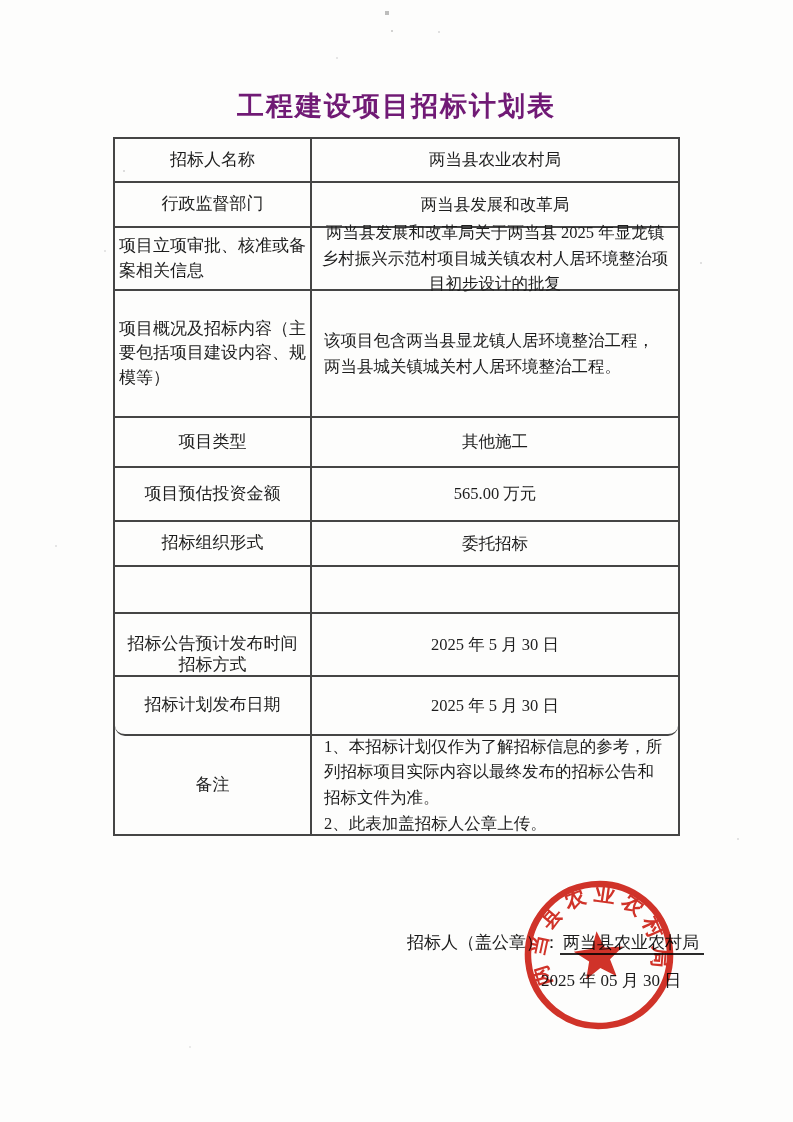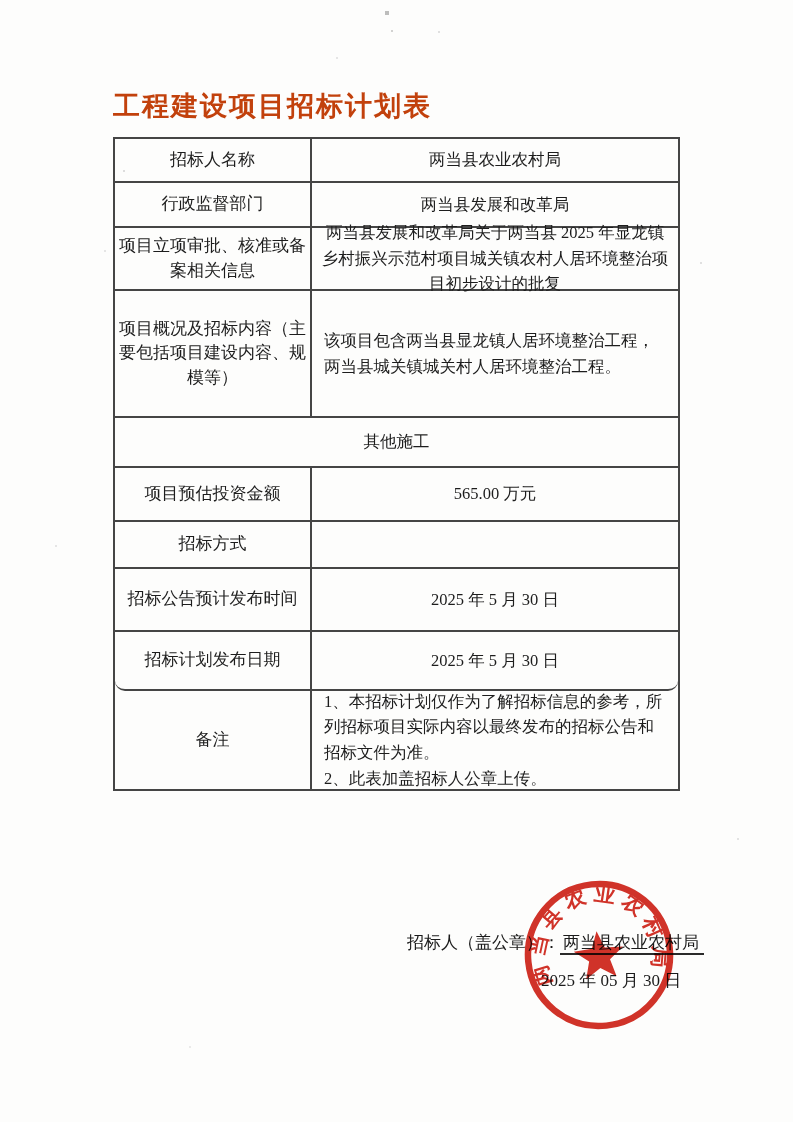--- a/index.html
+++ b/index.html
@@ -12,25 +12,26 @@
     background: #fdfdfc;
     overflow: hidden;
     font-family: "Liberation Serif", "DejaVu Serif", serif;
     color: #1d1d1d;
   }
   .doc-title {
     position: absolute;
     left: 113px;
     top: 88px;
     width: 567px;
+    text-align: center;
     font-family: "Liberation Sans", "DejaVu Sans", sans-serif;
     font-weight: 700;
     font-size: 27px;
     letter-spacing: 2px;
-    color: #c2410c;
+    color: #701a75;
   }
   .bid-table {
     position: absolute;
     left: 113px;
     top: 137px;
     width: 567px;
     border: 2px solid #454545;
   }
   .trow {
     display: flex;
@@ -38,32 +39,31 @@
   }
   .trow:last-child { border-bottom: none; }
   .rh0  { height: 44px; }
   .rh1  { height: 55px; }
   .rh2  { height: 45px; }
   .rh3  { height: 63px; }
   .rh4  { height: 127px; }
   .rh5  { height: 50px; }
   .rh6  { height: 54px; }
   .rh7  { height: 45px; }
-  .rh8  { height: 47px; }
+  .rh8  { height: 47px; flex-direction: column; }
   .rh9  { height: 63px; }
   .rh10 { height: 59px; border-radius: 10px; }
   .rh11 { height: 98px; }
   .cell-label {
     width: 197px;
     flex: 0 0 197px;
     border-right: 2px solid #454545;
     display: flex;
     align-items: center;
     justify-content: center;
-    text-align: center;
     padding: 2px 4px;
     font-size: 17px;
     line-height: 1.45;
   }
   .cell-value {
     flex: 1 1 auto;
     display: flex;
     align-items: center;
     justify-content: center;
     text-align: center;
@@ -153,28 +153,33 @@
       <div class="cell-label">项目立项审批、核准或备案相关信息</div>
       <div class="cell-value">两当县发展和改革局关于两当县 2025 年显龙镇乡村振兴示范村项目城关镇农村人居环境整治项目初步设计的批复</div>
     </div>
 
     <div class="trow rh4">
       <div class="cell-label">项目概况及招标内容（主要包括项目建设内容、规模等）</div>
       <div class="cell-value left">该项目包含两当县显龙镇人居环境整治工程，两当县城关镇城关村人居环境整治工程。</div>
     </div>
 
     <div class="trow rh5">
+      <div class="cell-label">项目类型</div>
       <div class="cell-value">其他施工</div>
     </div>
 
     <div class="trow rh6">
       <div class="cell-label">项目预估投资金额</div>
       <div class="cell-value">565.00 万元</div>
     </div>
 
+    <div class="trow rh7">
+      <div class="cell-label">招标组织形式</div>
+      <div class="cell-value">委托招标</div>
+    </div>
 
     <div class="trow rh8">
       <div class="cell-label">招标方式</div>
     </div>
 
     <div class="trow rh9">
       <div class="cell-label">招标公告预计发布时间</div>
       <div class="cell-value">2025 年 5 月 30 日</div>
     </div>
 

